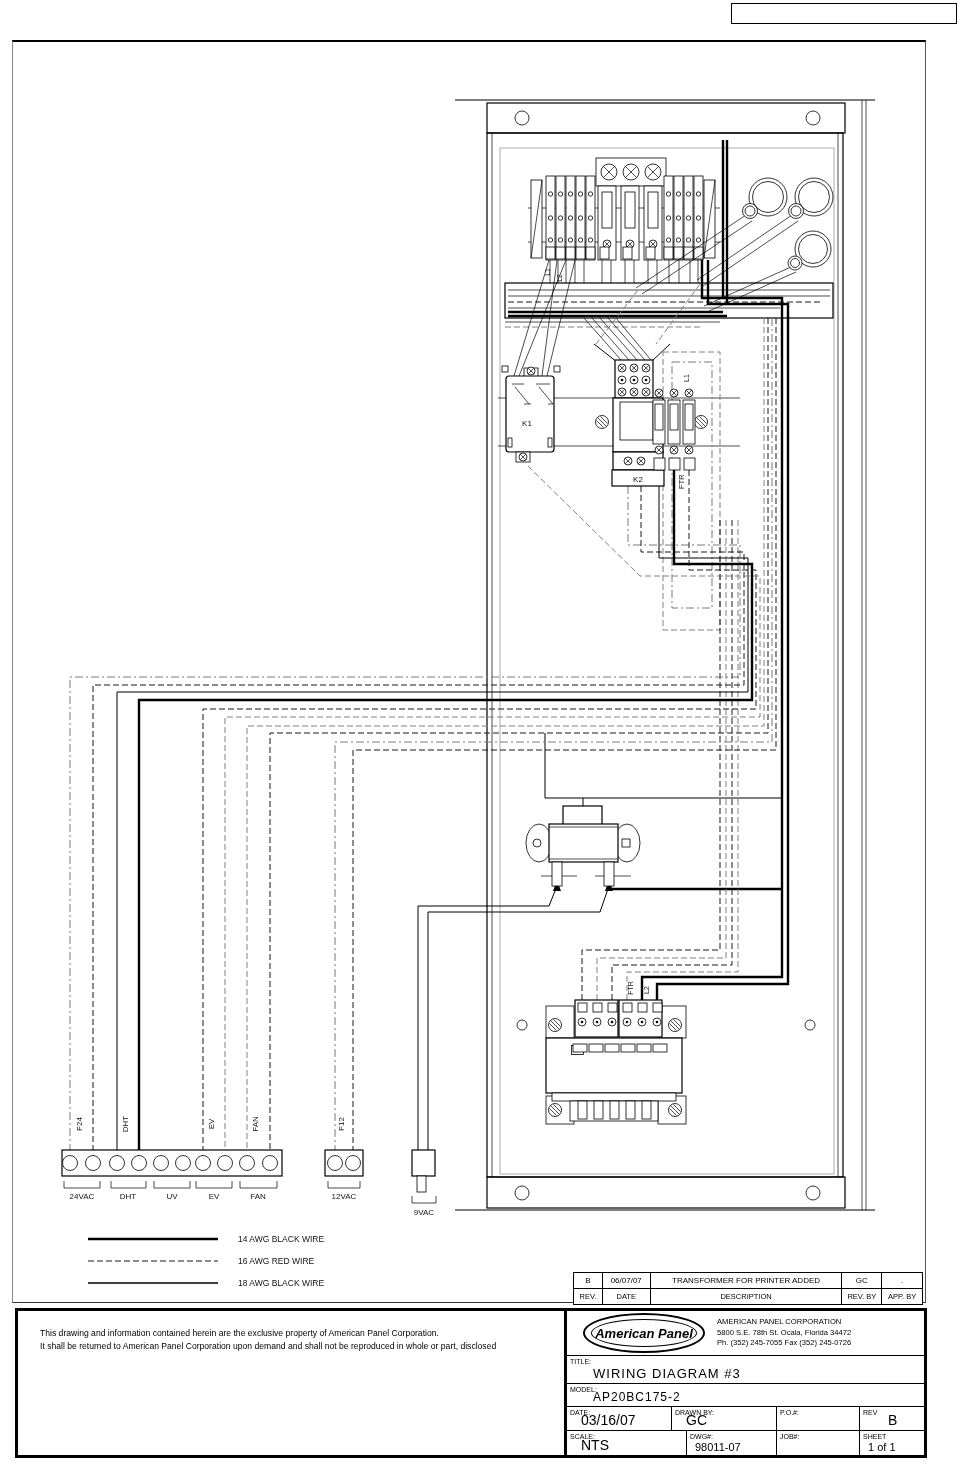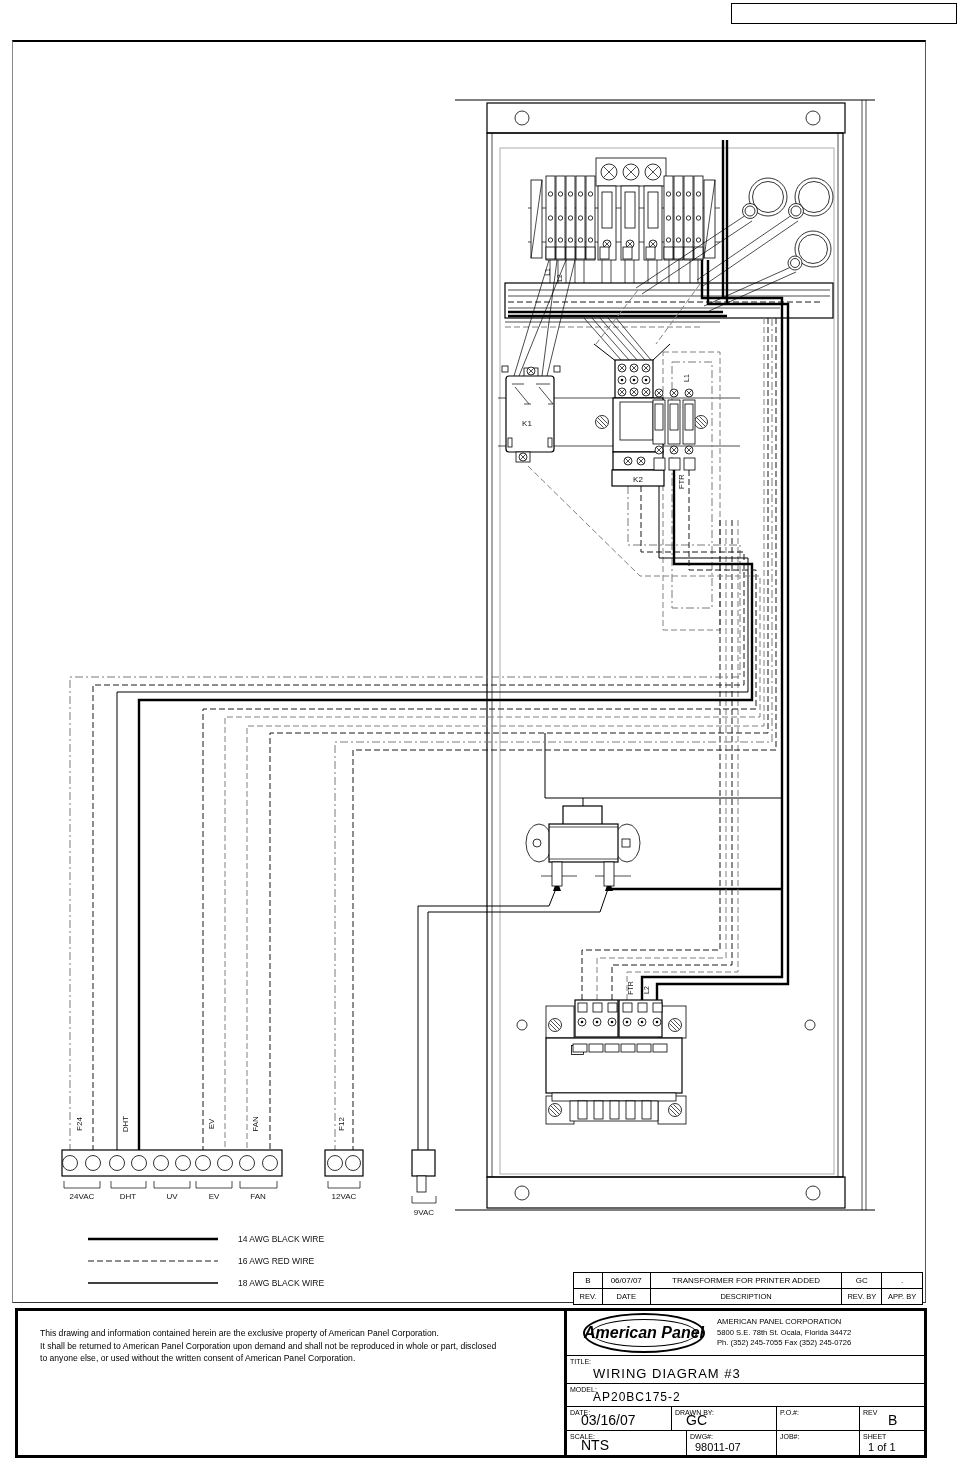--- a/index.html
+++ b/index.html
@@ -32,21 +32,21 @@
   .rev-hdr .rev-cell{font-size:7.5px;}
   
   #bottom-box{left:15px;top:1308px;width:912px;height:150px;border:3px solid #000;display:flex;background:#fff;}
   #disclaimer{width:555px;border-right:3px solid #000;padding:16px 4px 0 22px;font-size:8.6px;line-height:12.5px;}
   #title-block{flex:1;display:flex;flex-direction:column;}
   .tb-row{border-bottom:1px solid #000;position:relative;}
   .tb-row:last-child{border-bottom:none;}
   #tb-logo-row{height:47px;display:flex;align-items:center;}
   #logo-oval{width:122px;height:40px;border:2.5px solid #000;border-radius:50%;margin-left:16px;display:flex;align-items:center;justify-content:center;flex-shrink:0;}
   #logo-oval-inner{width:106px;height:28px;border:1.6px solid #000;border-radius:50%;display:flex;align-items:center;justify-content:center;}
-  #logo-text{font-size:16px;font-weight:bold;font-style:italic;white-space:nowrap;}
+  #logo-text{font-size:13px;font-weight:bold;font-style:italic;white-space:nowrap;}
   #company-lines{margin-left:12px;font-size:7.6px;line-height:10.5px;white-space:nowrap;}
   .tb-label{position:absolute;left:3px;top:2px;font-size:7px;}
   .tb-value{position:absolute;left:26px;bottom:2px;font-size:13px;letter-spacing:1px;}
   #tb-title-row{height:29px;} #tb-model-row{height:23px;}
   #tb-model-row .tb-value{font-size:12px;}
   .tb-cells{height:25px;display:flex;}
   .tb-cell{position:relative;border-right:1px solid #000;height:100%;}
   .tb-cell:last-child{border-right:none;}
   .cell-value{position:absolute;left:14px;bottom:2px;font-size:14px;}
   .cell-value-sm{position:absolute;left:8px;bottom:2px;font-size:11px;}
@@ -419,21 +419,20 @@
     <div class="rev-cell rc3">DESCRIPTION</div>
     <div class="rev-cell rc4">REV. BY</div>
     <div class="rev-cell rc5">APP. BY</div>
   </div>
 </div>
 
 <div class="abs" id="bottom-box">
   <div id="disclaimer">
     <div>This drawing and information contained herein are the exclusive property of American Panel Corporation.</div>
     <div>It shall be returned to American Panel Corporation upon demand and shall not be reproduced in whole or part, disclosed</div>
-    <div>to anyone else, or used without the written consent of American Panel Corporation.</div>
   </div>
   <div id="title-block">
     <div class="tb-row" id="tb-logo-row">
       <div id="logo-oval">
         <div id="logo-oval-inner">
           <span id="logo-text">American Panel</span>
         </div>
       </div>
       <div id="company-lines">
         <div>AMERICAN PANEL CORPORATION</div>

